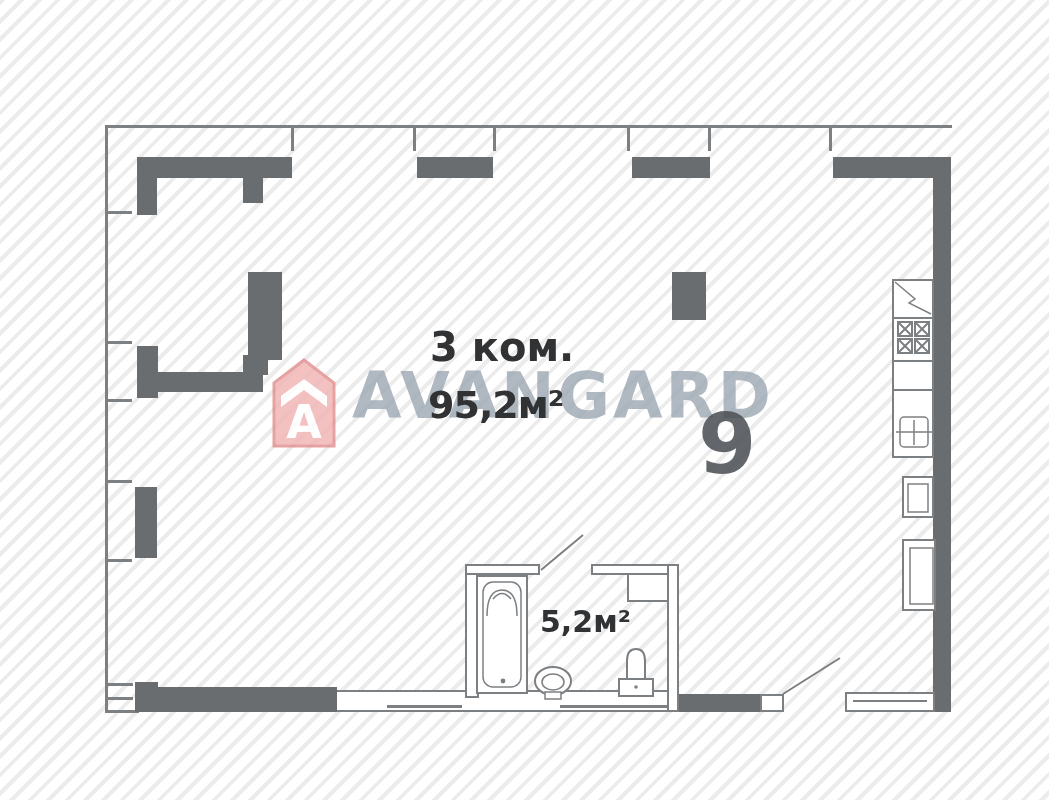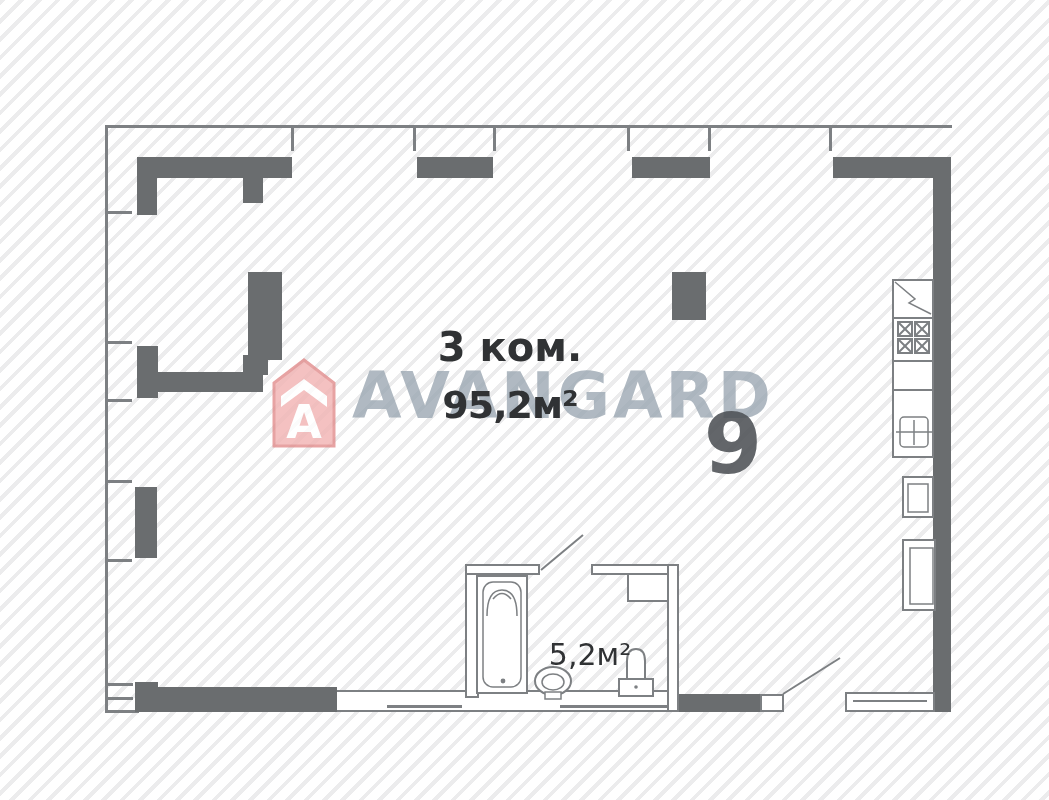--- a/index.html
+++ b/index.html
@@ -12,24 +12,24 @@
   .tl{position:absolute;background:var(--line,#7d8083);}
   
   .wl{position:absolute;background:var(--wall,#6a6d6f);}
   
   .band{position:absolute;background:#fff;border:2px solid var(--line,#7d8083);box-sizing:border-box;}
   .overlay{position:absolute;left:0;top:0;width:1049px;height:800px;}
   .overlay *{stroke:var(--line,#7d8083);stroke-width:2;fill:none;}
   .overlay .f-white{fill:#fff;}
   .overlay .f-dot{fill:var(--line,#7d8083);stroke:none;}
   .overlay .thin{stroke-width:1.5;}
-  .label{position:absolute;color:var(--text,#303234);line-height:1.05;text-align:center;}
+  .label{position:absolute;color:var(--text,#303234);line-height:1.05;text-align:left;}
   .room-label{left:430px;top:326px;width:160px;font-size:40px;font-weight:600;}
   .total-area{left:428px;top:386px;width:164px;font-size:38px;font-weight:600;letter-spacing:-1px;}
-  .bath-area{left:540px;top:606px;width:100px;font-size:30px;font-weight:400;margin-top:33px;}
+  .bath-area{left:540px;top:606px;width:100px;font-size:30px;font-weight:700;}
   .unit-number{left:698px;top:400px;width:70px;font-size:84px;font-weight:bold;
     color:var(--unit-number,#4e5256);opacity:.88;}
   .wm-text{position:absolute;left:352px;top:364px;font-size:64px;font-weight:bold;
     letter-spacing:3px;color:var(--watermark,#9aa6b1);opacity:.78;line-height:1;}
   .wm-logo{position:absolute;left:272px;top:358px;width:64px;height:90px;opacity:.82;}
 </style>
 </head>
 <body>
 
 <div id="canvas">

